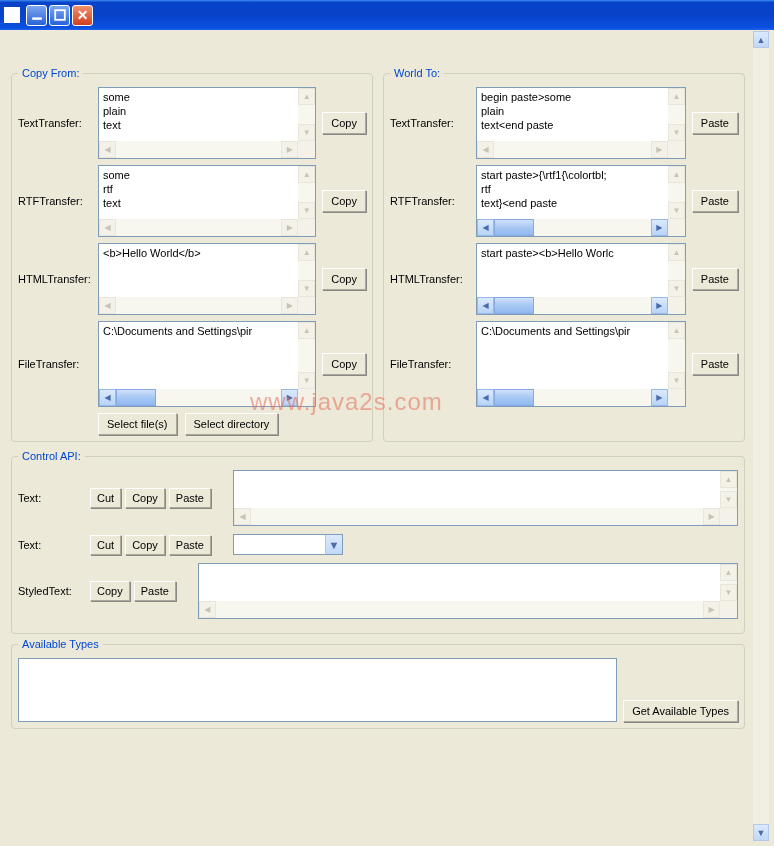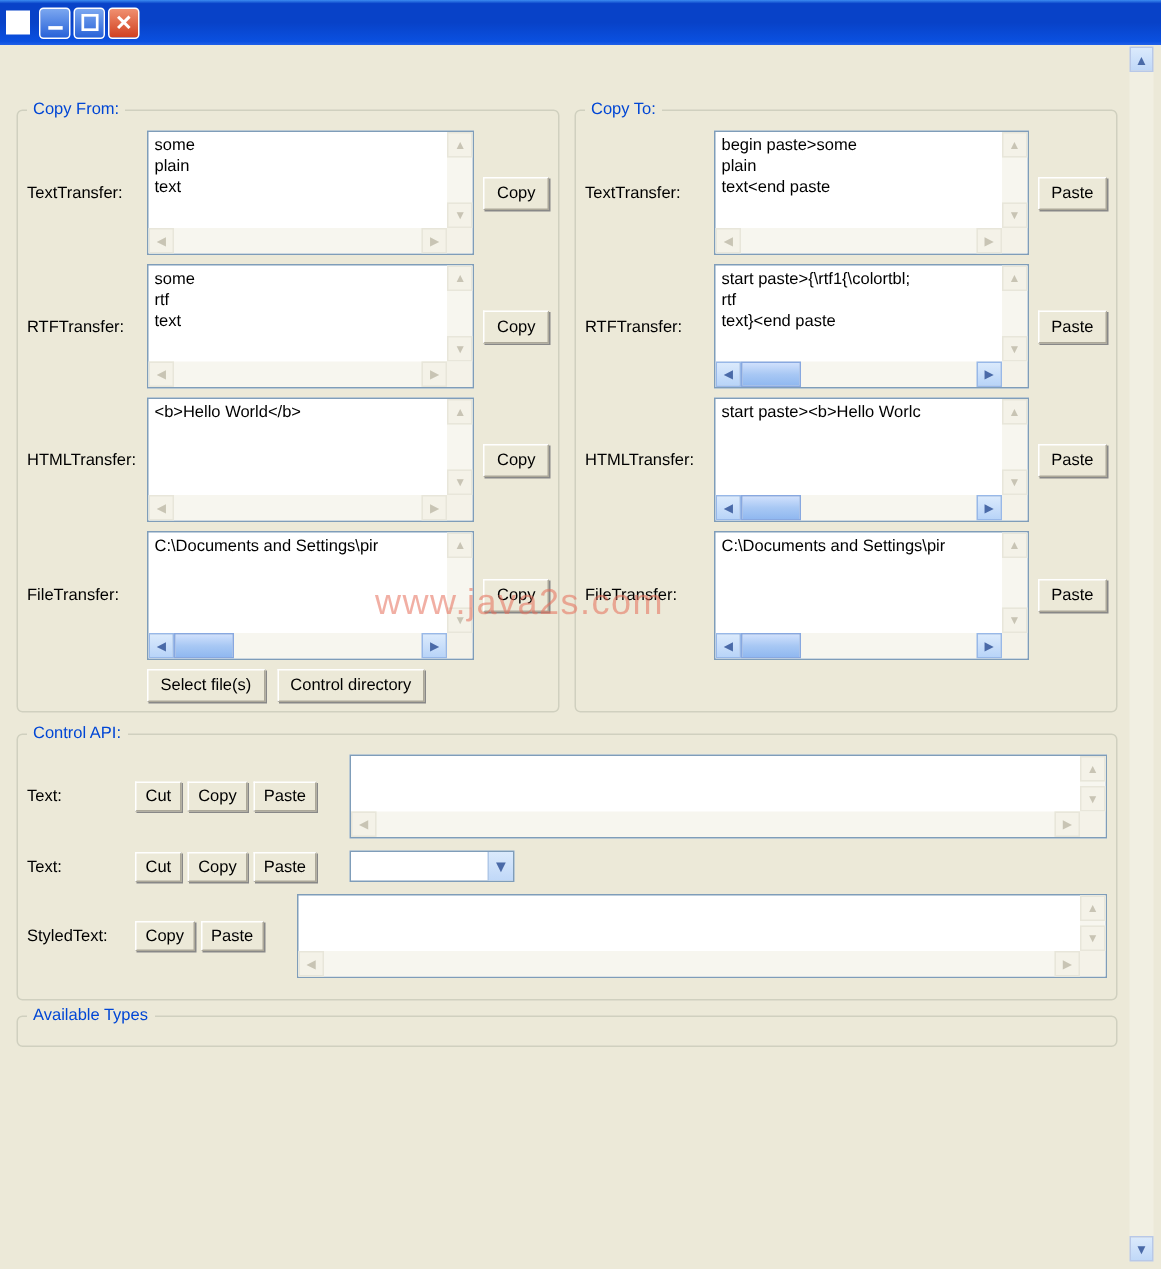--- a/index.html
+++ b/index.html
@@ -93,21 +93,21 @@
   }
   .row .lbl { width: 80px; flex-shrink: 0; }
   .row.paste .lbl { width: 86px; }
   .textbox-wrap {
     flex: 1;
     margin-right: 6px;
     position: relative;
   }
   .textbox {
     width: 100%;
-    height: 83px;
+    height: 72px;
     background: #fff;
     border: 1px solid #7f9db9;
     position: relative;
     overflow: hidden;
   }
   .textbox.short { height: 86px; }
   .textbox .txt {
     position: absolute;
     top: 2px; left: 4px; right: 18px; bottom: 18px;
     white-space: pre;
@@ -365,26 +365,26 @@
                   <div class="thumb at-left"></div>
                   <div class="sbtn right">▶</div>
                 </div>
               <div class="corner"></div>
             </div>
           </div>
           <button class="btn">Copy</button>
         </div>
         <div class="file-btns">
           <button class="btn">Select file(s)</button>
-          <button class="btn">Control directory</button>
+          <button class="btn">Select directory</button>
         </div>
       </fieldset>
 
       <fieldset>
-        <legend>Copy To:</legend>
+        <legend>World To:</legend>
 
         <div class="row paste">
           <div class="lbl">TextTransfer:</div>
           <div class="textbox-wrap">
             <div class="textbox">
               <div class="txt">begin paste&gt;some
 plain
 text&lt;end paste</div>
               <div class="vscroll">
                   <div class="sbtn up">▲</div>
@@ -519,20 +519,24 @@
                 <div class="sbtn right">▶</div>
               </div>
             <div class="corner"></div>
           </div>
         </div>
       </div>
     </fieldset>
 
     <fieldset>
       <legend>Available Types</legend>
+      <div class="avail-box">
+        <div class="avail-list"></div>
+        <button class="btn">Get Available Types</button>
+      </div>
     </fieldset>
 
   </div>
 
   <div class="outer-scroll">
     <div class="sbtn up">▲</div>
     <div class="sbtn down">▼</div>
   </div>
 </div>
 

